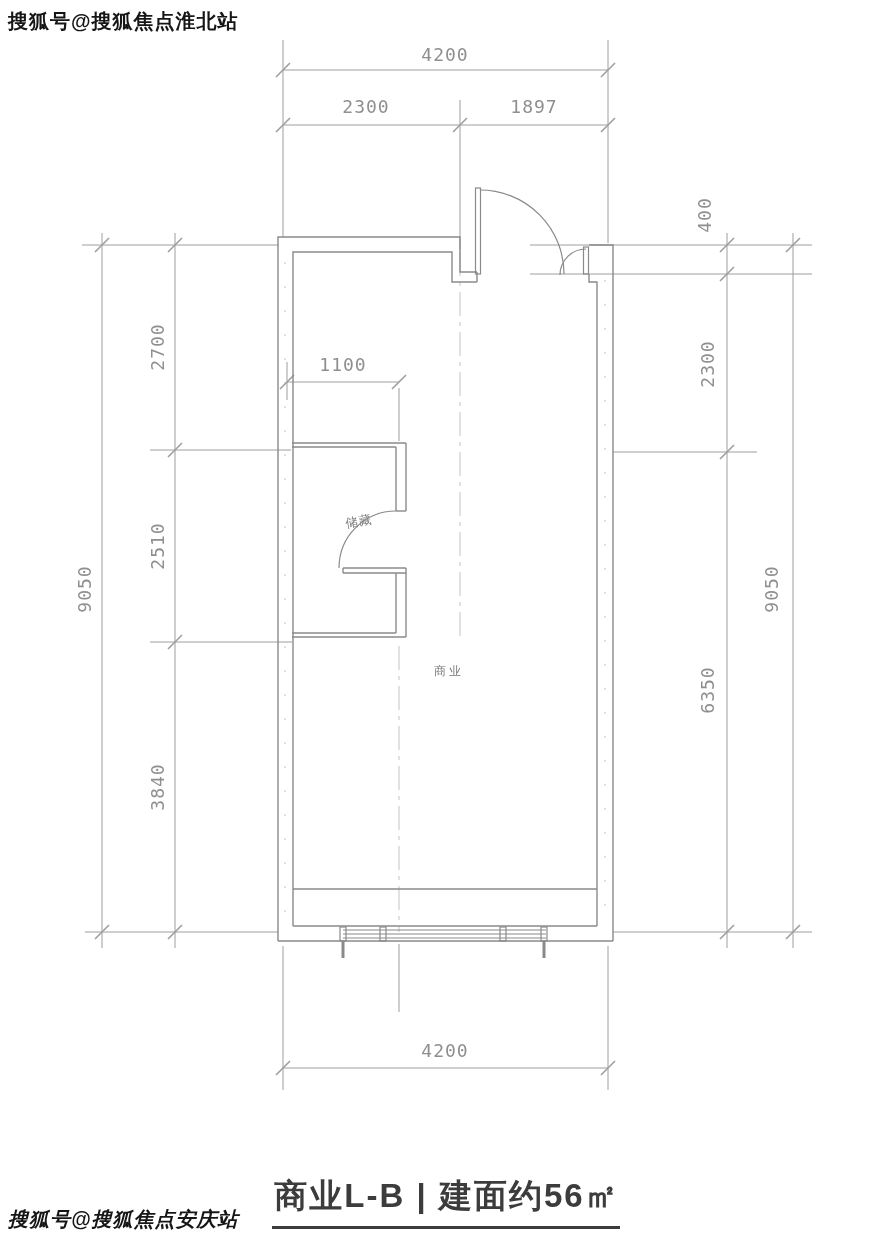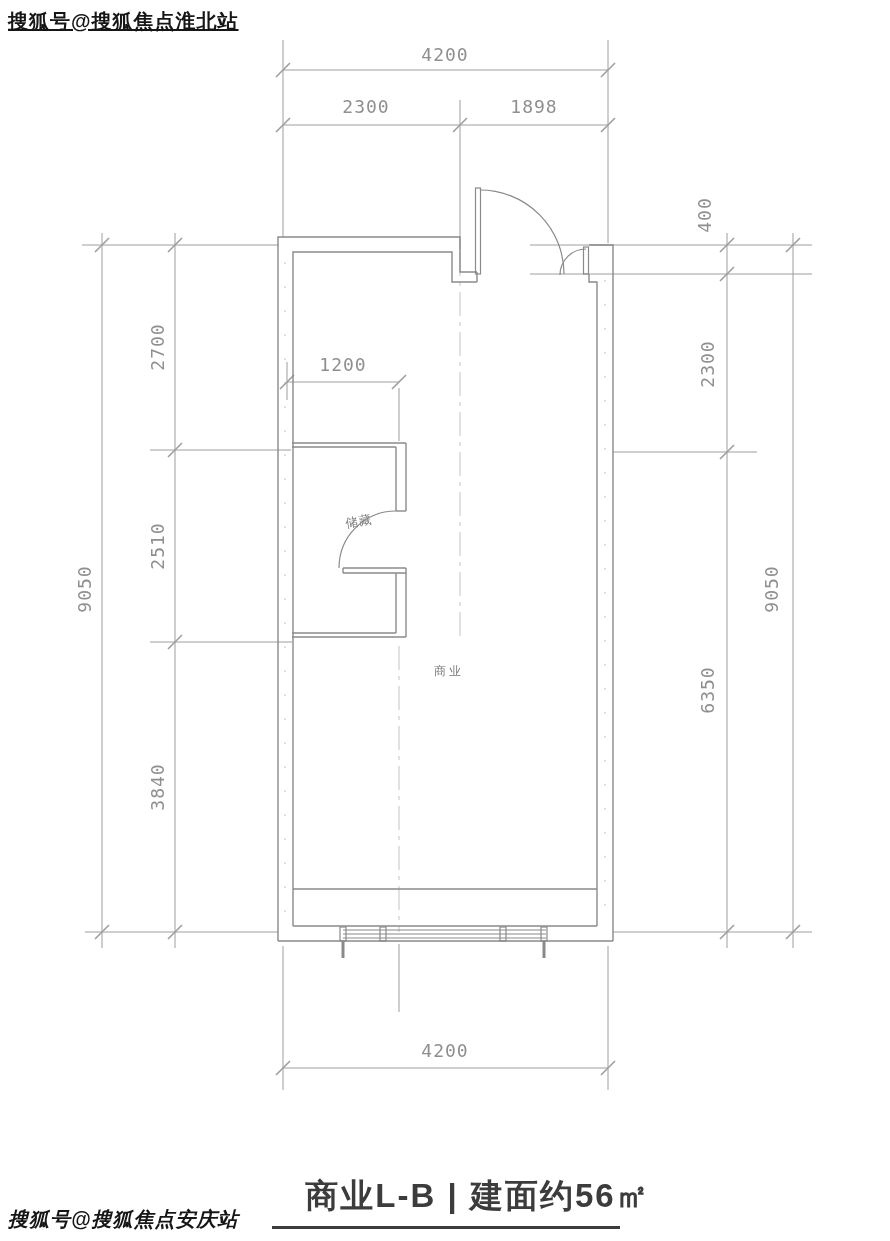--- a/index.html
+++ b/index.html
@@ -24,32 +24,32 @@
   .dim.v{transform:translate(-50%,-50%) rotate(-90deg);}
   .room{
     position:absolute;transform:translate(-50%,-50%);
     font-size:12px;color:var(--room-text-color,#7a7a7a);
     letter-spacing:3px;white-space:nowrap;
   }
   .room.small{font-size:12.5px;letter-spacing:1px;transform:translate(-50%,-50%) rotate(-10deg);}
   .caption{
     position:absolute;left:447px;top:1196px;transform:translate(-50%,-50%);
     font-size:33px;font-weight:bold;color:var(--title-text-color,#3c3c3c);
-    letter-spacing:2px;white-space:nowrap;margin-left:31px;
+    letter-spacing:2px;white-space:nowrap;
   }
   .caption-rule{
     position:absolute;left:272px;top:1226px;width:348px;height:3px;
     background:var(--title-text-color,#3c3c3c);
   }
   .wm{
     position:absolute;font-size:20px;font-weight:bold;
     color:var(--watermark-text-color,#161616);letter-spacing:1px;white-space:nowrap;
     text-shadow:-1px -1px 0 #fff,1px -1px 0 #fff,-1px 1px 0 #fff,1px 1px 0 #fff,2px 2px 1px #fff;
   }
-  .wm.top{left:8px;top:8px;text-decoration:underline;}
+  .wm.top{left:8px;top:8px;}
   .wm.bottom{left:8px;top:1206px;font-style:italic;}
 </style>
 </head>
 <body>
 
 <svg width="890" height="1241" viewBox="0 0 890 1241">
   <defs>
     <g id="tick">
         <line x1="-7" y1="7" x2="7" y2="-7"></line>
       </g>
@@ -163,22 +163,22 @@
     <rect x="380" y="927" width="6" height="14"></rect>
     <rect x="500" y="927" width="6" height="14"></rect>
     <rect x="541" y="927" width="6" height="14"></rect>
     <line class="st" x1="343" y1="941" x2="343" y2="958"></line>
     <line class="st" x1="544" y1="941" x2="544" y2="958"></line>
   </g>
 </svg>
 
 <span class="dim" style="left:445px;top:54px">4200</span>
 <span class="dim" style="left:366px;top:106px">2300</span>
-<span class="dim" style="left:534px;top:106px">1898</span>
-<span class="dim" style="left:343px;top:364px">1200</span>
+<span class="dim" style="left:534px;top:106px">1897</span>
+<span class="dim" style="left:343px;top:364px">1100</span>
 <span class="dim" style="left:445px;top:1050px">4200</span>
 
 <span class="dim v" style="left:84px;top:589px">9050</span>
 <span class="dim v" style="left:157px;top:347px">2700</span>
 <span class="dim v" style="left:157px;top:546px">2510</span>
 <span class="dim v" style="left:157px;top:787px">3840</span>
 
 <span class="dim v" style="left:704px;top:215px">400</span>
 <span class="dim v" style="left:707px;top:364px">2300</span>
 <span class="dim v" style="left:707px;top:690px">6350</span>

